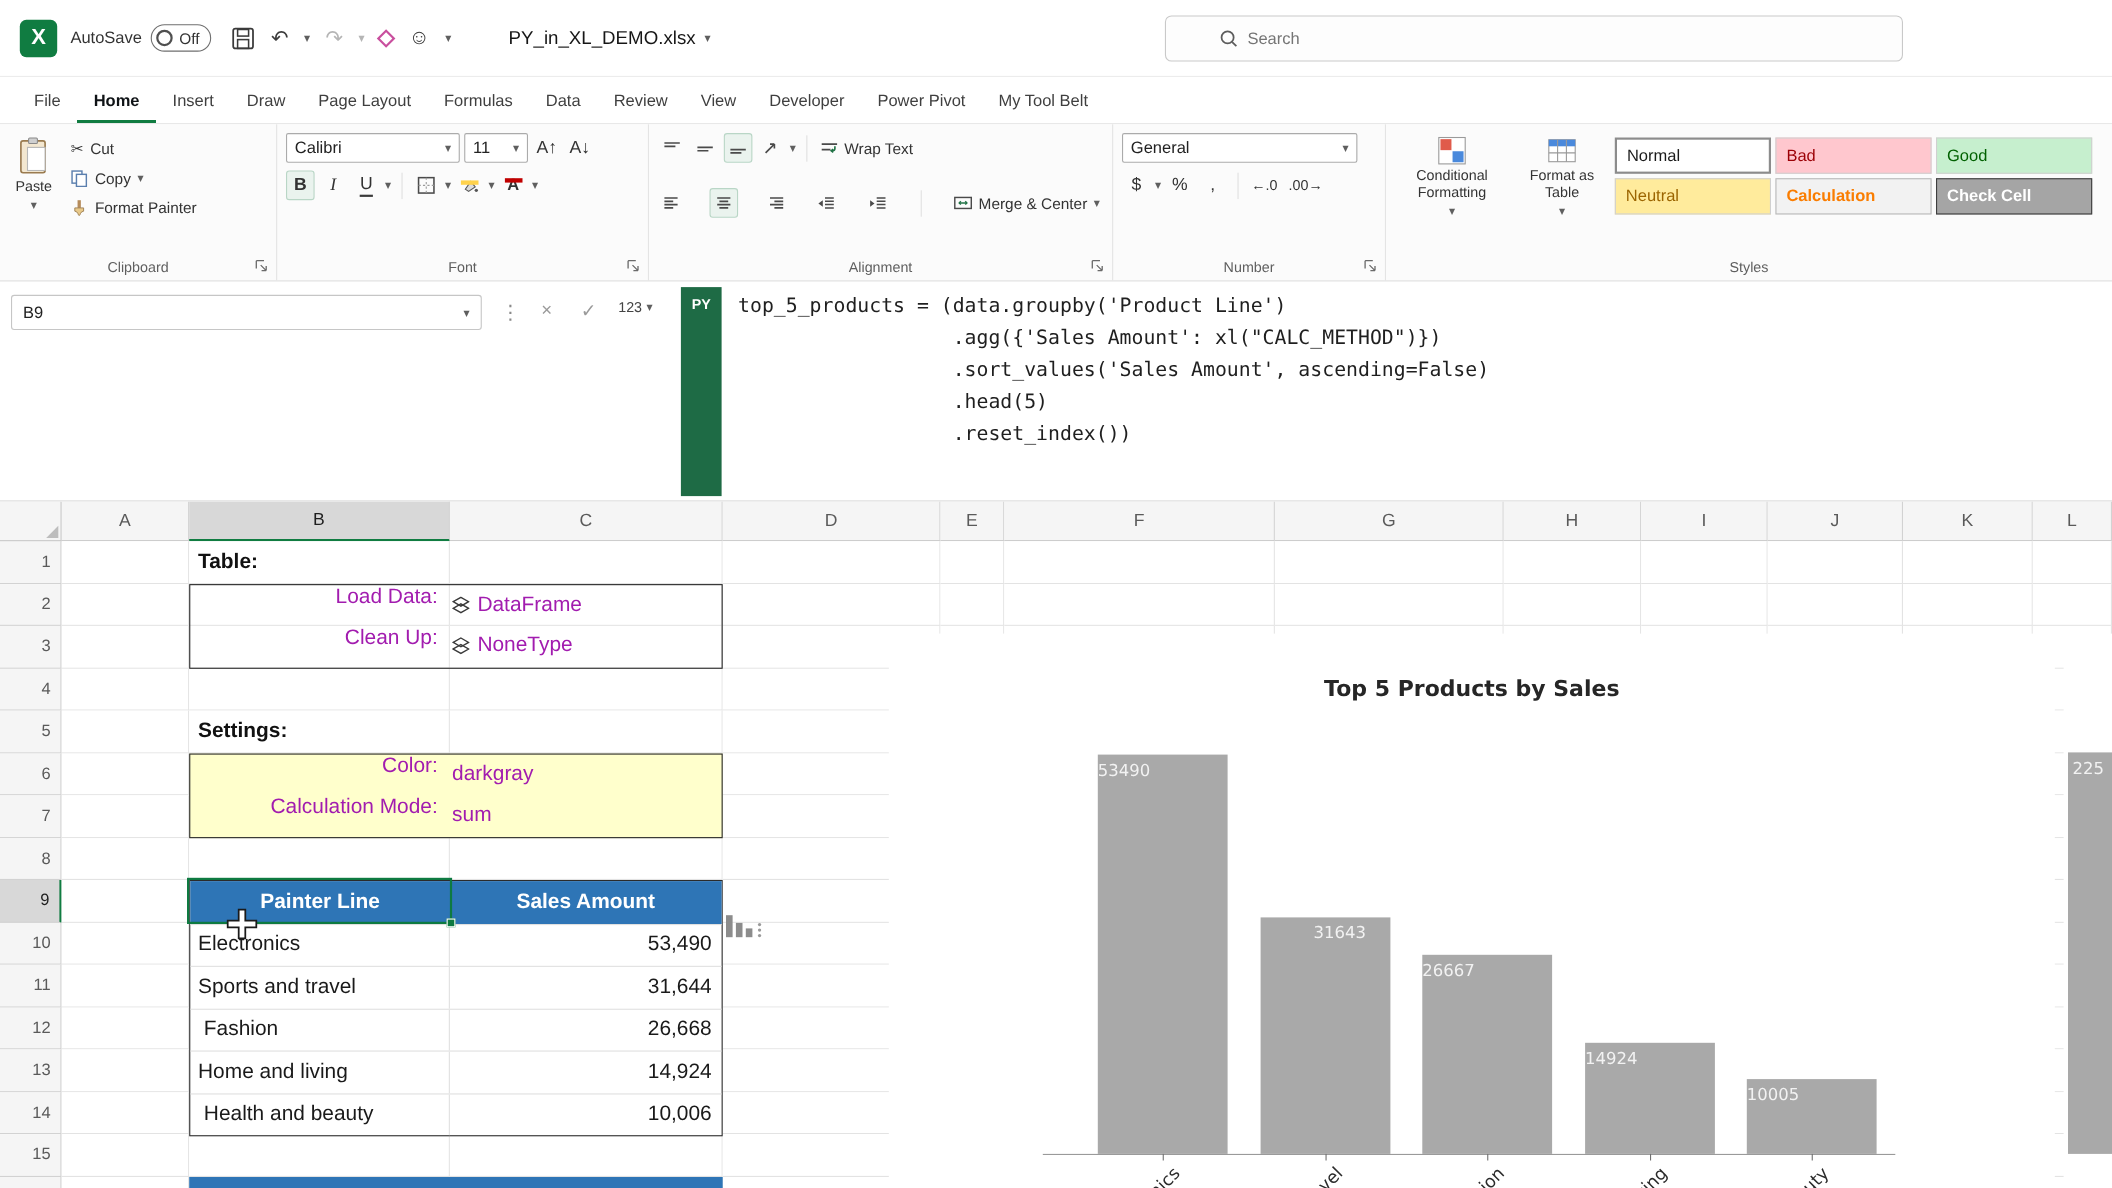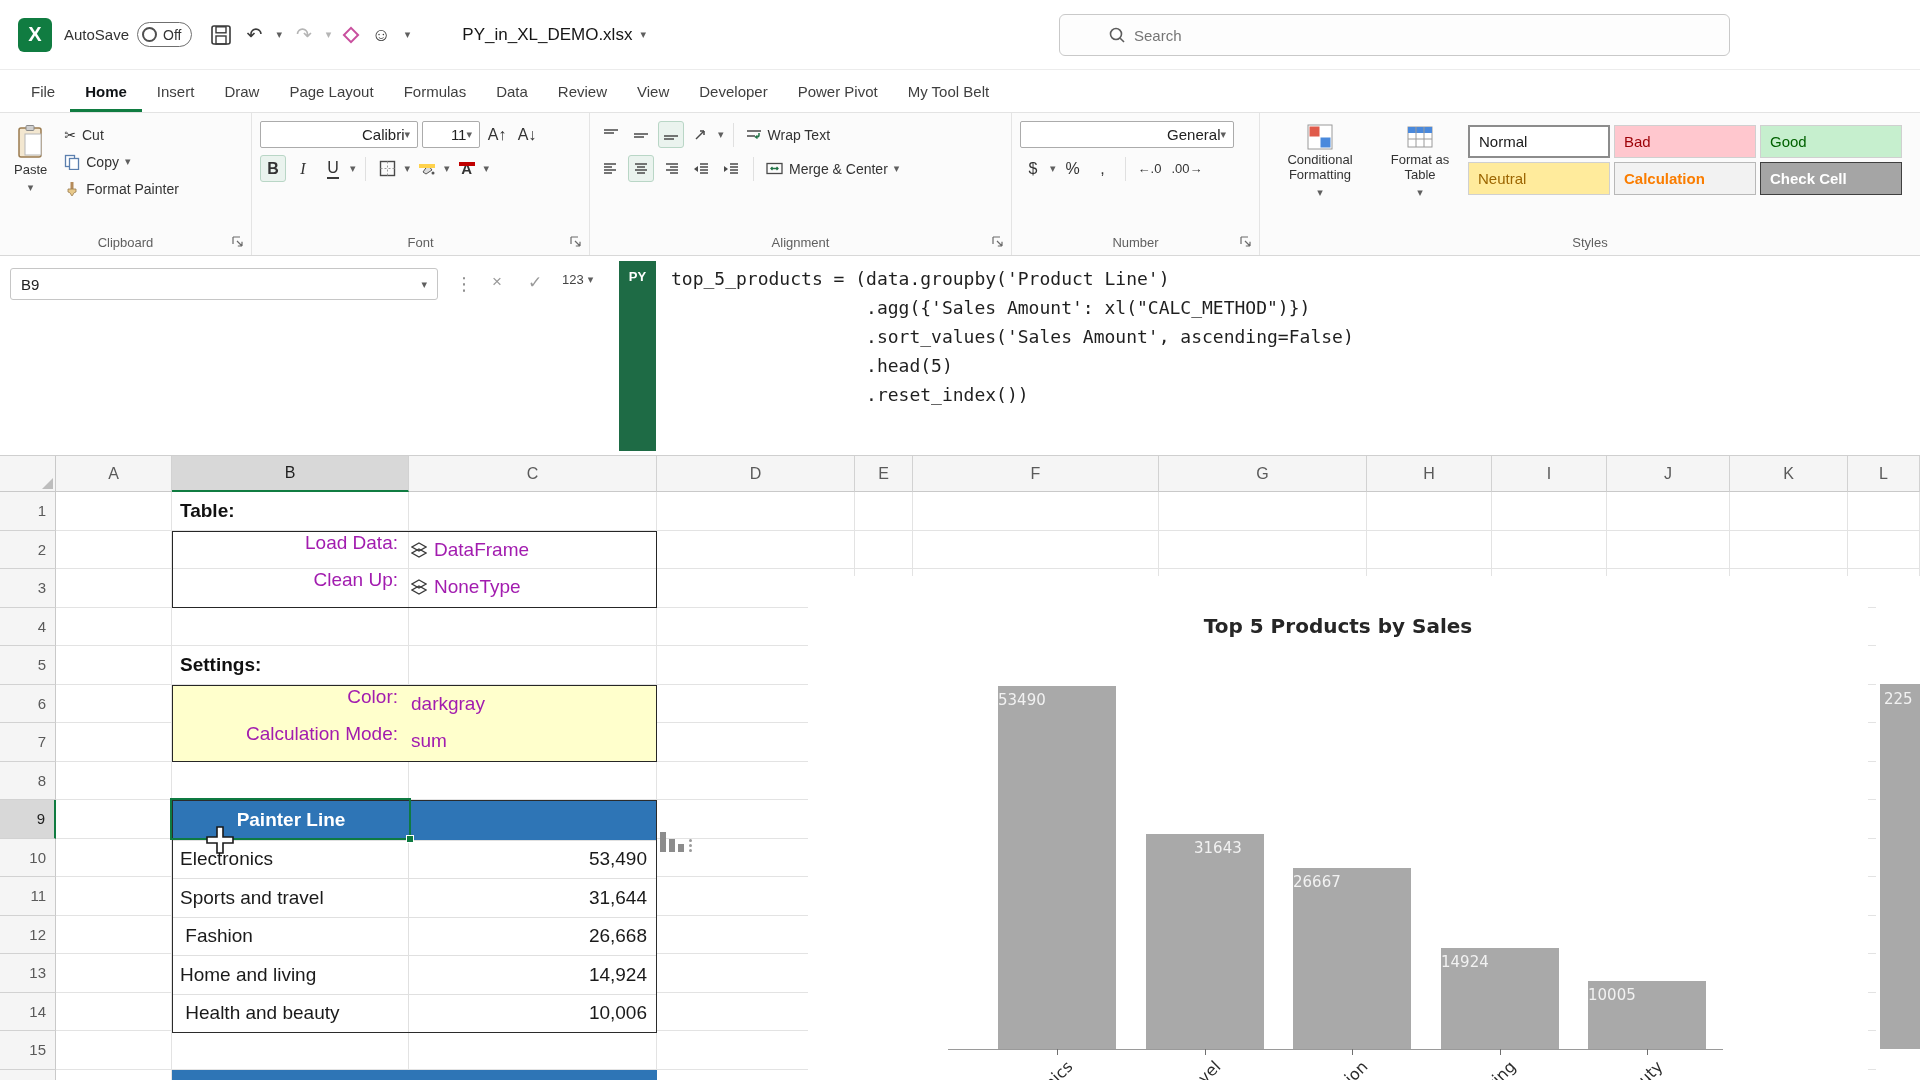--- a/index.html
+++ b/index.html
@@ -28,21 +28,21 @@
   .tab.active { color:#0f1316; font-weight:bold; box-shadow:inset 0 -3px 0 #107c41; }
 
   
   .ribbon { position:absolute; top:113px; left:0; right:0; height:143px; background:#fbfbfb; border-bottom:1px solid #d8d8d8; display:flex; }
   .group { position:relative; border-right:1px solid #e4e4e4; padding:8px 8px 26px 8px; flex:0 0 auto; }
   .group-label { position:absolute; bottom:5px; left:0; right:0; text-align:center; font-size:13px; color:#5f5f5f; }
   .launcher { position:absolute; bottom:7px; right:7px; }
   .rrow { display:flex; align-items:center; gap:4px; }
   .rbtn { display:flex; align-items:center; justify-content:center; min-width:26px; height:27px; border-radius:3px; font-size:16px; color:#333; padding:0 3px; }
   .rbtn.active { border:1px solid #b9d6c6; background:#eaf3ee; }
-  .combo { border:1px solid #ababab; background:#fff; height:27px; display:flex; align-items:center; justify-content:flex-end; padding:0 7px; font-size:15px; color:#222; border-radius:2px; }
+  .combo { border:1px solid #ababab; background:#fff; height:27px; display:flex; align-items:center; justify-content:space-between; padding:0 7px; font-size:15px; color:#222; border-radius:2px; }
   .vdiv { width:1px; height:24px; background:#e0e0e0; margin:0 5px; }
   .bigbtn { display:flex; flex-direction:column; align-items:center; justify-content:flex-start; gap:3px; padding:3px 6px; font-size:13px; color:#333; text-align:center; line-height:1.15; }
   .smallrow { display:flex; align-items:center; gap:6px; height:27px; font-size:14px; color:#333; padding:0 3px; }
   .ubar { border-bottom:2px solid #3a3a3a; }
   .colorbar { display:flex; flex-direction:column; align-items:center; line-height:1; font-weight:bold; font-size:15px; }
   .colorbar .bar { width:16px; height:4px; margin-top:1px; }
   .gallery { display:grid; grid-template-columns:repeat(3,142px); grid-auto-rows:33px; gap:4px; margin-top:4px; }
   .gal-item { border:1px solid #d0d0d0; background:#fff; font-size:15px; padding-left:9px; display:flex; align-items:center; cursor:default; }
   .gal-item.sel { border:2px solid #8c8c8c; }
 
@@ -285,21 +285,21 @@
         <div class="vdiv"></div>
         <div class="smallrow">
           <svg class="ic" width="16" height="14" viewBox="0 0 16 14">
               <path d="M1 3h14M1 8h8" stroke="#4a4a4a" stroke-width="1.5"></path>
               <path d="M13 5v2a2 2 0 0 1-2 2h-1" fill="none" stroke="#217346" stroke-width="1.5"></path>
               <path d="M11.5 7.5 L9.6 9 l1.9 1.5" fill="none" stroke="#217346" stroke-width="1.5"></path>
             </svg>
           <span>Wrap Text</span>
         </div>
       </div>
-      <div class="rrow" style="margin-top:7px;">
+      <div class="rrow" style="margin-top:23px;justify-content:space-between;">
         <div class="rbtn">
             <svg class="ic" width="16" height="14" viewBox="0 0 16 14">
               <path d="M1 2h12M1 5h8M1 8h12M1 11h8" stroke="#4a4a4a" stroke-width="1.5"></path>
             </svg>
           </div>
         <div class="rbtn active">
             <svg class="ic" width="16" height="14" viewBox="0 0 16 14">
               <path d="M2 2h12M4 5h8M2 8h12M4 11h8" stroke="#4a4a4a" stroke-width="1.5"></path>
             </svg>
           </div>
@@ -721,20 +721,21 @@
       <div class="ovlbl">Calculation Mode:</div>
       <div class="ovval">
           <span>sum</span>
         </div>
     </div>
   </div>
 
   <div class="ov" id="df-table">
     <div class="df-head">
       <div class="h1">Painter Line</div>
+      <div class="h2">Sales Amount</div>
     </div>
     <div>
         <div class="df-row">
           <div class="c1">Electronics</div>
           <div class="c2">53,490</div>
         </div>
         <div class="df-row">
           <div class="c1">Sports and travel</div>
           <div class="c2">31,644</div>
         </div>

